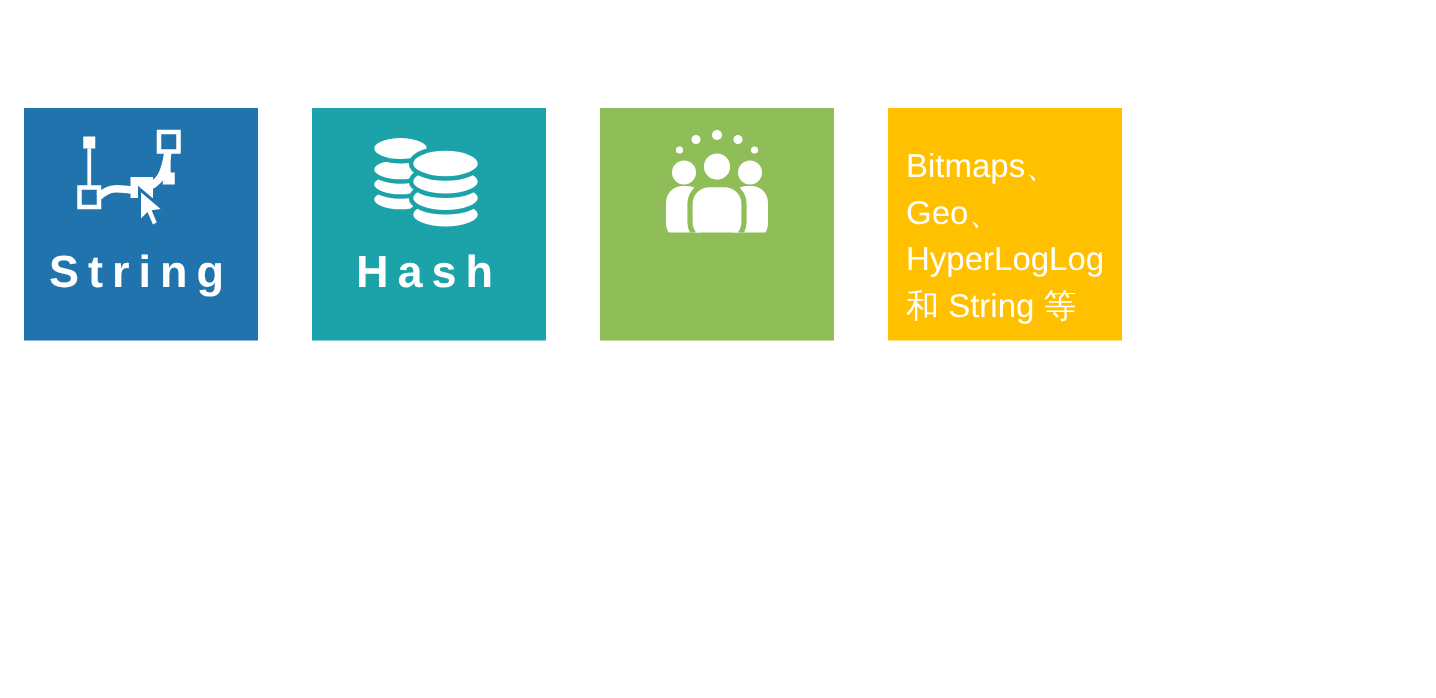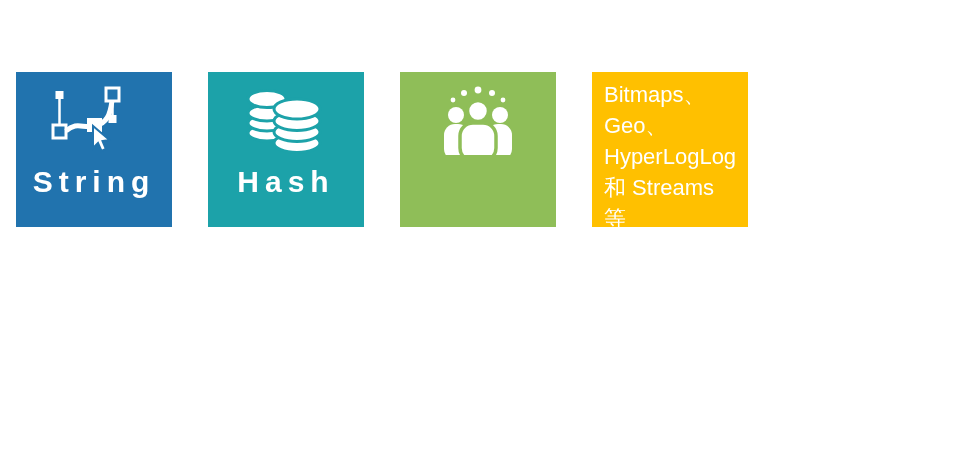--- a/index.html
+++ b/index.html
@@ -86,17 +86,17 @@
         <rect x="51" y="39" width="25" height="36" rx="11" fill="#fff"></rect>
         <circle cx="42" cy="26" r="10.5" fill="#fff" stroke="var(--tile)" stroke-width="3.5"></circle>
         <rect x="24" y="38" width="36" height="38" rx="13" fill="#fff" stroke="var(--tile)" stroke-width="3.5"></rect>
       </svg>
     </div>
   </div>
 
   <div class="tile tile-text" style="--tile: #FFC000;">
     <div class="tile-lines">
       <div>Bitmaps、 Geo、</div>
-      <div>HyperLogLog 和 Streams 等</div>
+      <div>HyperLogLog 和 String 等</div>
     </div>
   </div>
 
 </div>
 
 </body></html>

